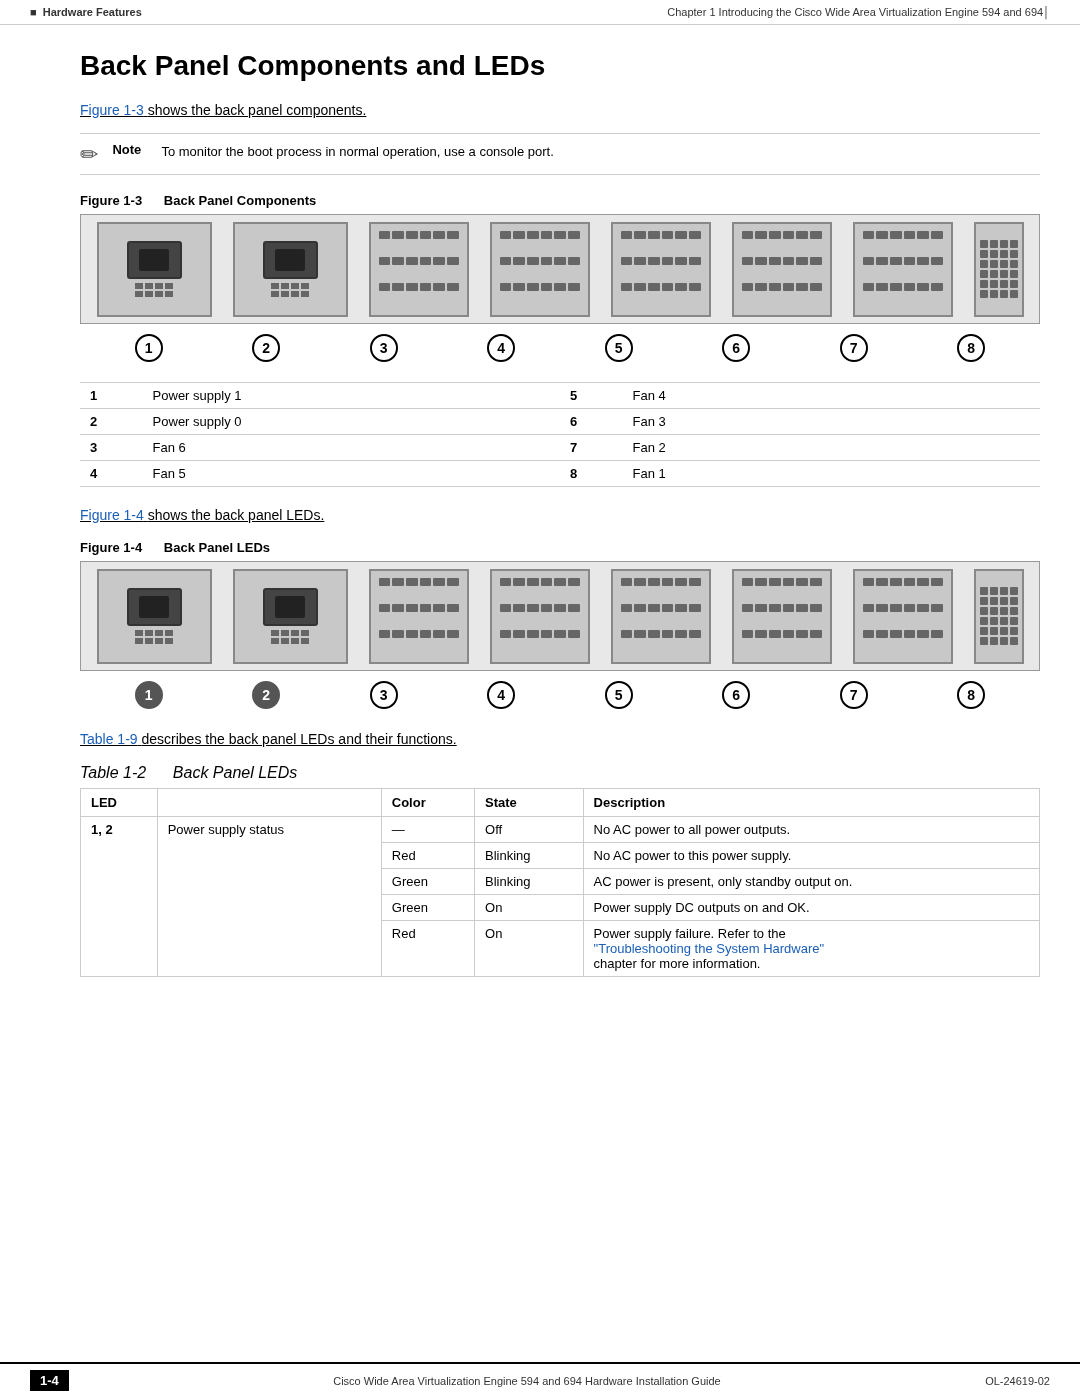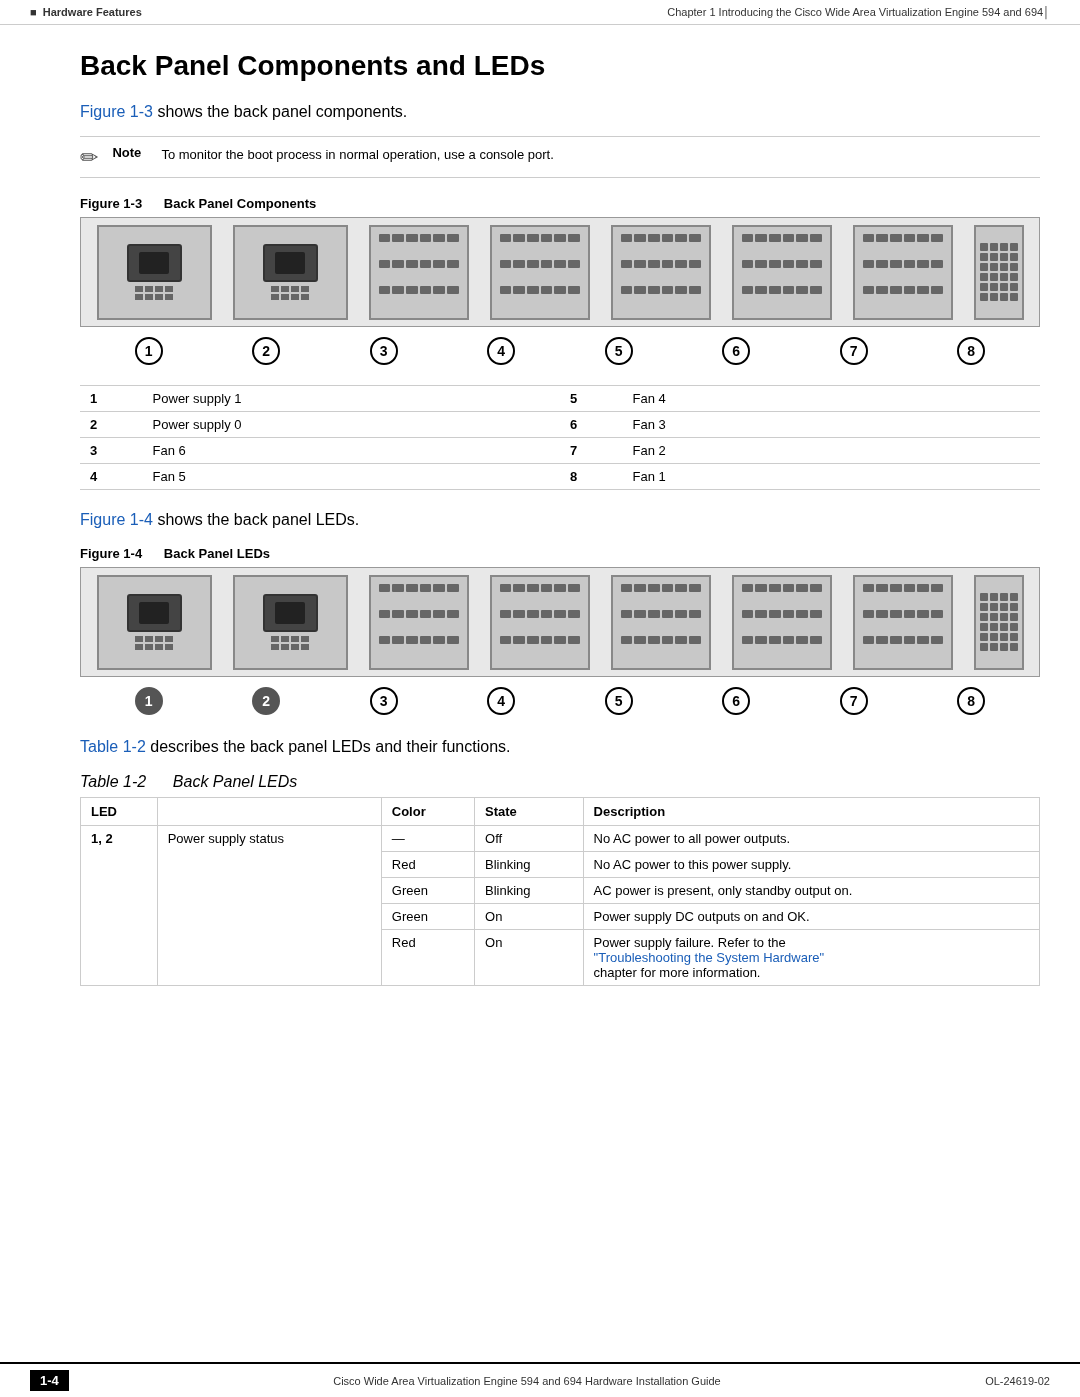--- a/index.html
+++ b/index.html
@@ -36,23 +36,24 @@
     .section-title {
       font-size: 28px;
       font-weight: bold;
       color: #000;
       margin-bottom: 18px;
       margin-top: 5px;
     }
 
     
     .para {
-      font-size: 16px;
+      font-size: 14px;
       margin-bottom: 10px;
       line-height: 1.5;
+      text-decoration: underline;
     }
     .link {
       color: #1a5eb8;
       text-decoration: none;
     }
 
     
     .note-box {
       border-top: 1px solid #ccc;
       border-bottom: 1px solid #ccc;
@@ -692,21 +693,21 @@
     <div class="num-circle filled">2</div>
     <div class="num-circle">3</div>
     <div class="num-circle">4</div>
     <div class="num-circle">5</div>
     <div class="num-circle">6</div>
     <div class="num-circle">7</div>
     <div class="num-circle">8</div>
   </div>
 
   <p class="para">
-    <a class="link">Table 1-2</a>
+    <a class="link">Table 1-9</a>
     <span> describes the back panel LEDs and their functions.</span>
   </p>
 
   <div class="table-label">
     <span>Table</span>
     <span>1-2</span>
     &nbsp;&nbsp;&nbsp;&nbsp;
     <span>Back Panel LEDs</span>
   </div>
 

